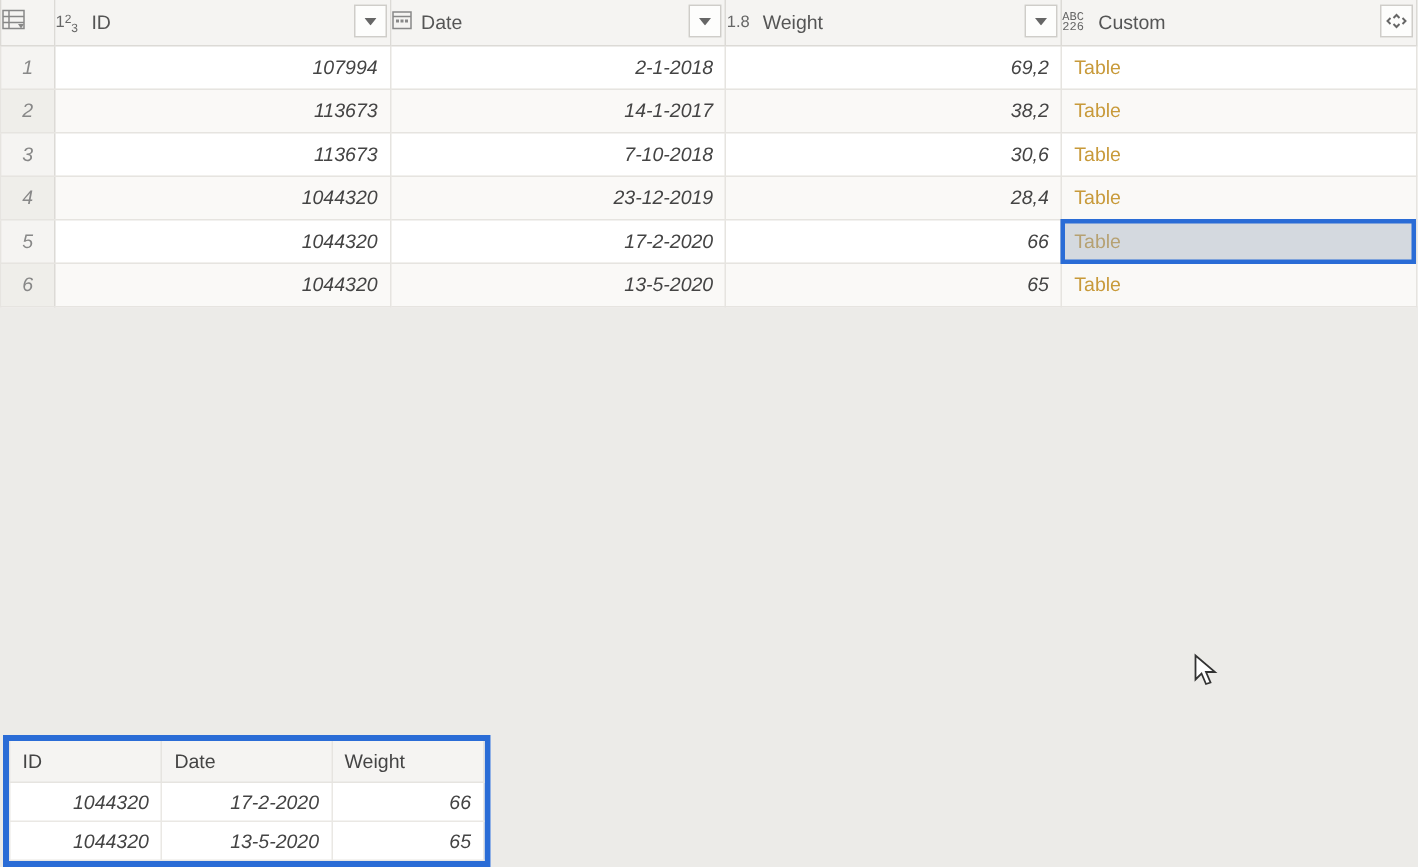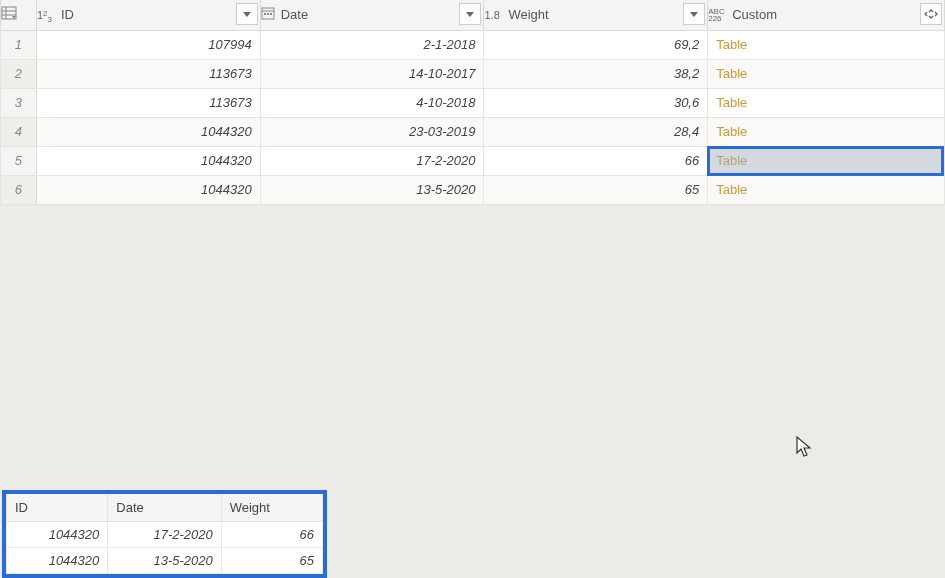--- a/index.html
+++ b/index.html
@@ -238,21 +238,21 @@
           <span>Weight</span>
         </div>
         <span class="filter-btn">
           <svg width="8" height="5" viewBox="0 0 8 5">
               <polygon points="0,0 8,0 4,5" fill="#666"></polygon>
             </svg>
         </span>
       </th>
       <th class="hdr-cell col-custom accent">
         <div class="hdr-inner">
-          <span class="type-ico" style="flex-direction:column;line-height:7px;font-size:8px;">
+          <span class="type-ico" style="flex-direction:column;line-height:7px;font-size:8px;font-family:Liberation Mono, monospace;">
             <span>ABC</span>
               <span>226</span>
           </span>
           <span>Custom</span>
         </div>
         <span class="expand-btn">
           <svg width="14" height="12" viewBox="0 0 14 12">
             <polyline points="3,4 1,6 3,8" fill="none" stroke="#666" stroke-width="1.3"></polyline>
             <polyline points="11,4 13,6 11,8" fill="none" stroke="#666" stroke-width="1.3"></polyline>
             <polyline points="5,4 7,2 9,4" fill="none" stroke="#666" stroke-width="1.3"></polyline>
@@ -266,35 +266,35 @@
       <tr class="data-row">
         <td class="row-hdr">1</td>
         <td class="num-cell">107994</td>
         <td class="num-cell">2-1-2018</td>
         <td class="num-cell">69,2</td>
         <td class="link-cell">Table</td>
       </tr>
       <tr class="data-row">
         <td class="row-hdr">2</td>
         <td class="num-cell">113673</td>
-        <td class="num-cell">14-10-2017</td>
+        <td class="num-cell">14-1-2017</td>
         <td class="num-cell">38,2</td>
         <td class="link-cell">Table</td>
       </tr>
       <tr class="data-row">
         <td class="row-hdr">3</td>
         <td class="num-cell">113673</td>
-        <td class="num-cell">4-10-2018</td>
+        <td class="num-cell">7-10-2018</td>
         <td class="num-cell">30,6</td>
         <td class="link-cell">Table</td>
       </tr>
       <tr class="data-row">
         <td class="row-hdr">4</td>
         <td class="num-cell">1044320</td>
-        <td class="num-cell">23-03-2019</td>
+        <td class="num-cell">23-12-2019</td>
         <td class="num-cell">28,4</td>
         <td class="link-cell">Table</td>
       </tr>
       <tr class="data-row">
         <td class="row-hdr">5</td>
         <td class="num-cell">1044320</td>
         <td class="num-cell">17-2-2020</td>
         <td class="num-cell">66</td>
         <td class="link-cell sel-cell">Table</td>
       </tr>

